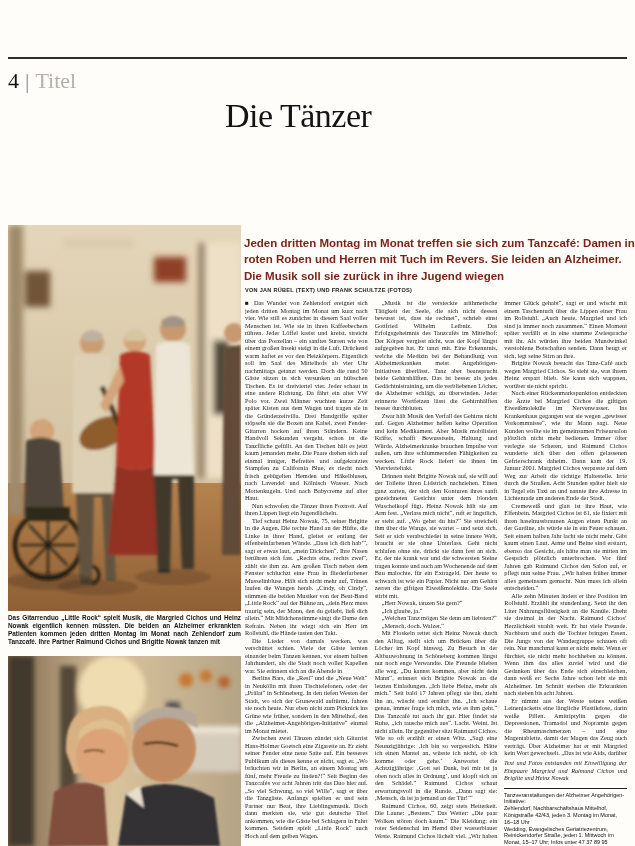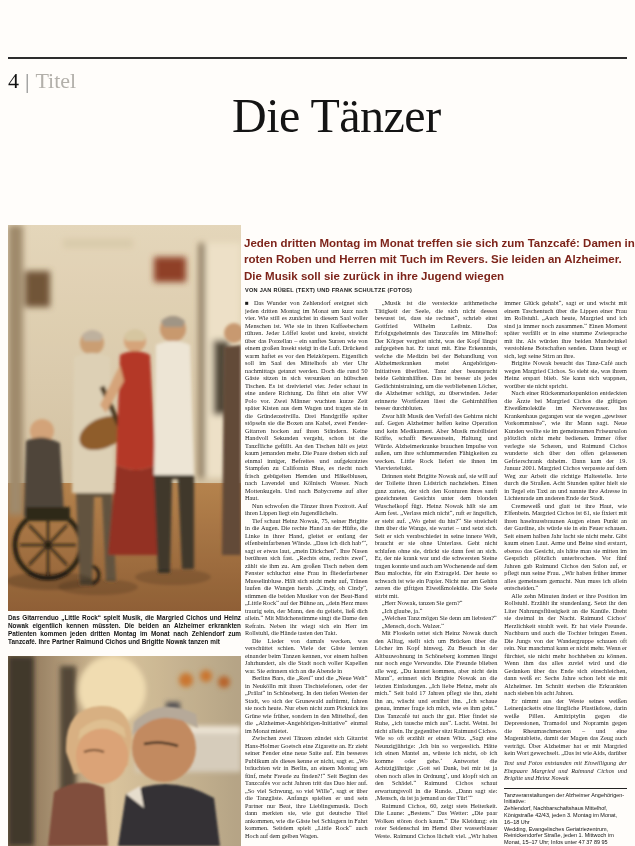--- a/index.html
+++ b/index.html
@@ -5,22 +5,22 @@
   html,body{margin:0;padding:0;background:#e9e9e9;}
   .page{position:relative;width:635px;height:846px;background:#fffdfa;overflow:hidden;
         font-family:"Liberation Serif",serif;color:#1c1c1c;}
   
   .pagehead{position:absolute;left:8px;top:33px;font-size:22px;line-height:24px;margin-top:36px;}
   .pagenum{color:#111;}
   .pipe{color:#8a8a8a;font-weight:300;padding:0 6px;}
   .section{color:#b3b0aa;}
   .headrule{position:absolute;left:8px;right:8px;top:57px;height:2px;background:#2d2d2d;}
   
-  .headline{position:absolute;left:232px;top:88px;width:385px;
-            font-size:48px;line-height:56px;letter-spacing:-0.5px;color:#141414;font-weight:400;}
+  .headline{position:absolute;left:225px;top:88px;width:385px;
+            font-size:34px;line-height:56px;letter-spacing:-0.5px;color:#141414;font-weight:400;}
   .lede{position:absolute;left:244px;top:223px;width:398px;
         font-family:"Liberation Sans",sans-serif;font-weight:bold;
         font-size:11.5px;line-height:16.5px;color:#7d241a;}
   .byline{position:absolute;left:245px;top:287px;width:382px;
           font-family:"Liberation Sans",sans-serif;font-weight:bold;
           font-size:5.6px;letter-spacing:0.25px;color:#222;}
   
   .cols-wrap{position:absolute;left:245px;top:299px;width:382px;height:547px;overflow:hidden;}
   .article-flow{column-count:3;column-gap:7px;column-fill:auto;height:547px;
                 font-size:6.3px;line-height:7.5px;text-align:justify;word-spacing:-0.2px;}

